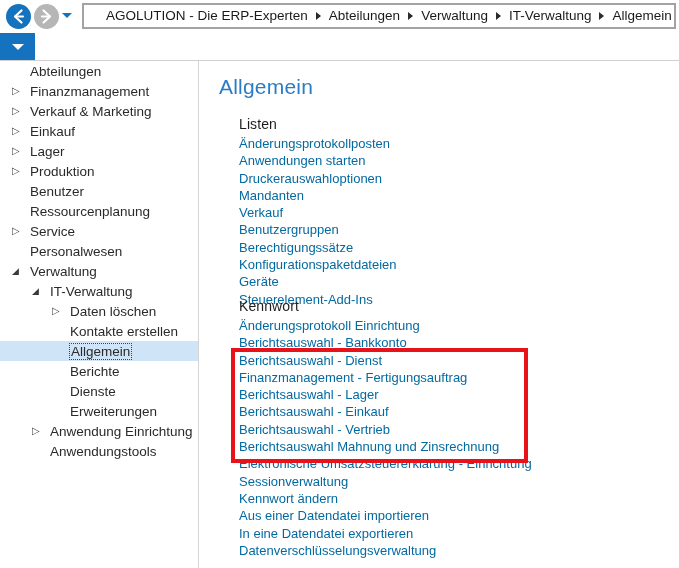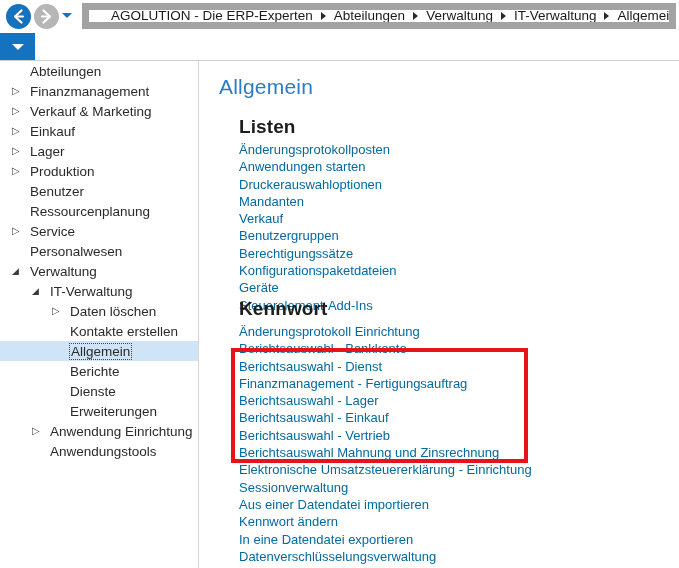--- a/index.html
+++ b/index.html
@@ -42,21 +42,21 @@
     left: 62px; top: 13px;
     width: 0; height: 0;
     border-left: 5px solid transparent;
     border-right: 5px solid transparent;
     border-top: 5px solid #1572be;
   }
   .breadcrumb-box {
     position: absolute;
     left: 82px; top: 3px;
     width: 594px; height: 26px;
-    border: 7px solid #a3a3a3;
+    border: 2px solid #a3a3a3;
     background: #ffffff;
     box-sizing: border-box;
     display: flex;
     align-items: center;
     padding-left: 22px;
     overflow: hidden;
     white-space: nowrap;
   }
   .crumb {
     font-size: 13.5px;
@@ -167,22 +167,22 @@
     left: 20px; top: 14px;
     font-size: 21px;
     color: #2b7cc4;
     letter-spacing: 0.2px;
   }
   .section {
     position: absolute;
     left: 40px;
   }
   .section-title {
-    font-size: 19px;
-    font-weight: bold;
+    font-size: 14px;
+    font-weight: normal;
     color: #1d1d1d;
     margin-bottom: 3px;
     letter-spacing: 0.1px;
   }
   .link-item {
     font-size: 13px;
     color: #0369a1;
     line-height: 17.3px;
     white-space: nowrap;
     cursor: default;
@@ -338,22 +338,22 @@
           <div class="link-item">Änderungsprotokoll Einrichtung</div>
           <div class="link-item">Berichtsauswahl - Bankkonto</div>
           <div class="link-item">Berichtsauswahl - Dienst</div>
           <div class="link-item">Finanzmanagement - Fertigungsauftrag</div>
           <div class="link-item">Berichtsauswahl - Lager</div>
           <div class="link-item">Berichtsauswahl - Einkauf</div>
           <div class="link-item">Berichtsauswahl - Vertrieb</div>
           <div class="link-item">Berichtsauswahl Mahnung und Zinsrechnung</div>
           <div class="link-item">Elektronische Umsatzsteuererklärung - Einrichtung</div>
           <div class="link-item">Sessionverwaltung</div>
+          <div class="link-item">Kennwort ändern</div>
           <div class="link-item">Aus einer Datendatei importieren</div>
-          <div class="link-item">Kennwort ändern</div>
           <div class="link-item">In eine Datendatei exportieren</div>
           <div class="link-item">Datenverschlüsselungsverwaltung</div>
         </div>
       </div>
   </div>
 
   <div class="redbox"></div>
 
 </div>
 

